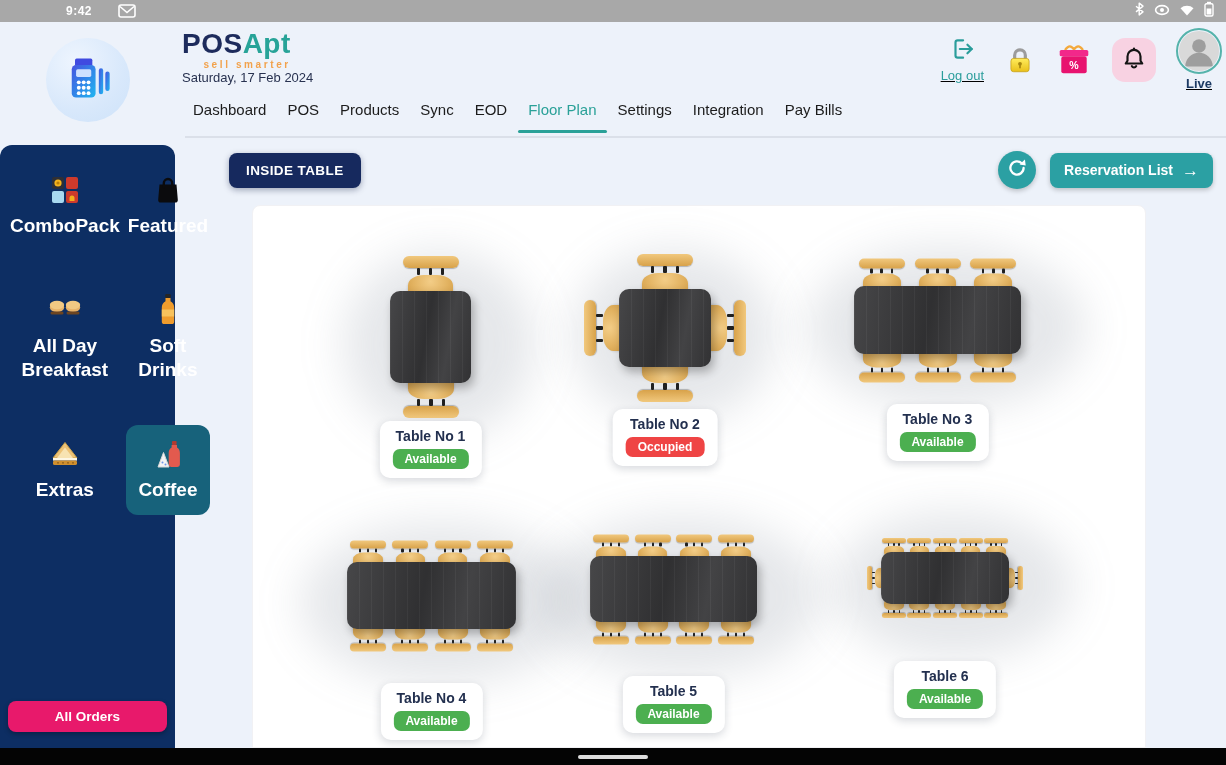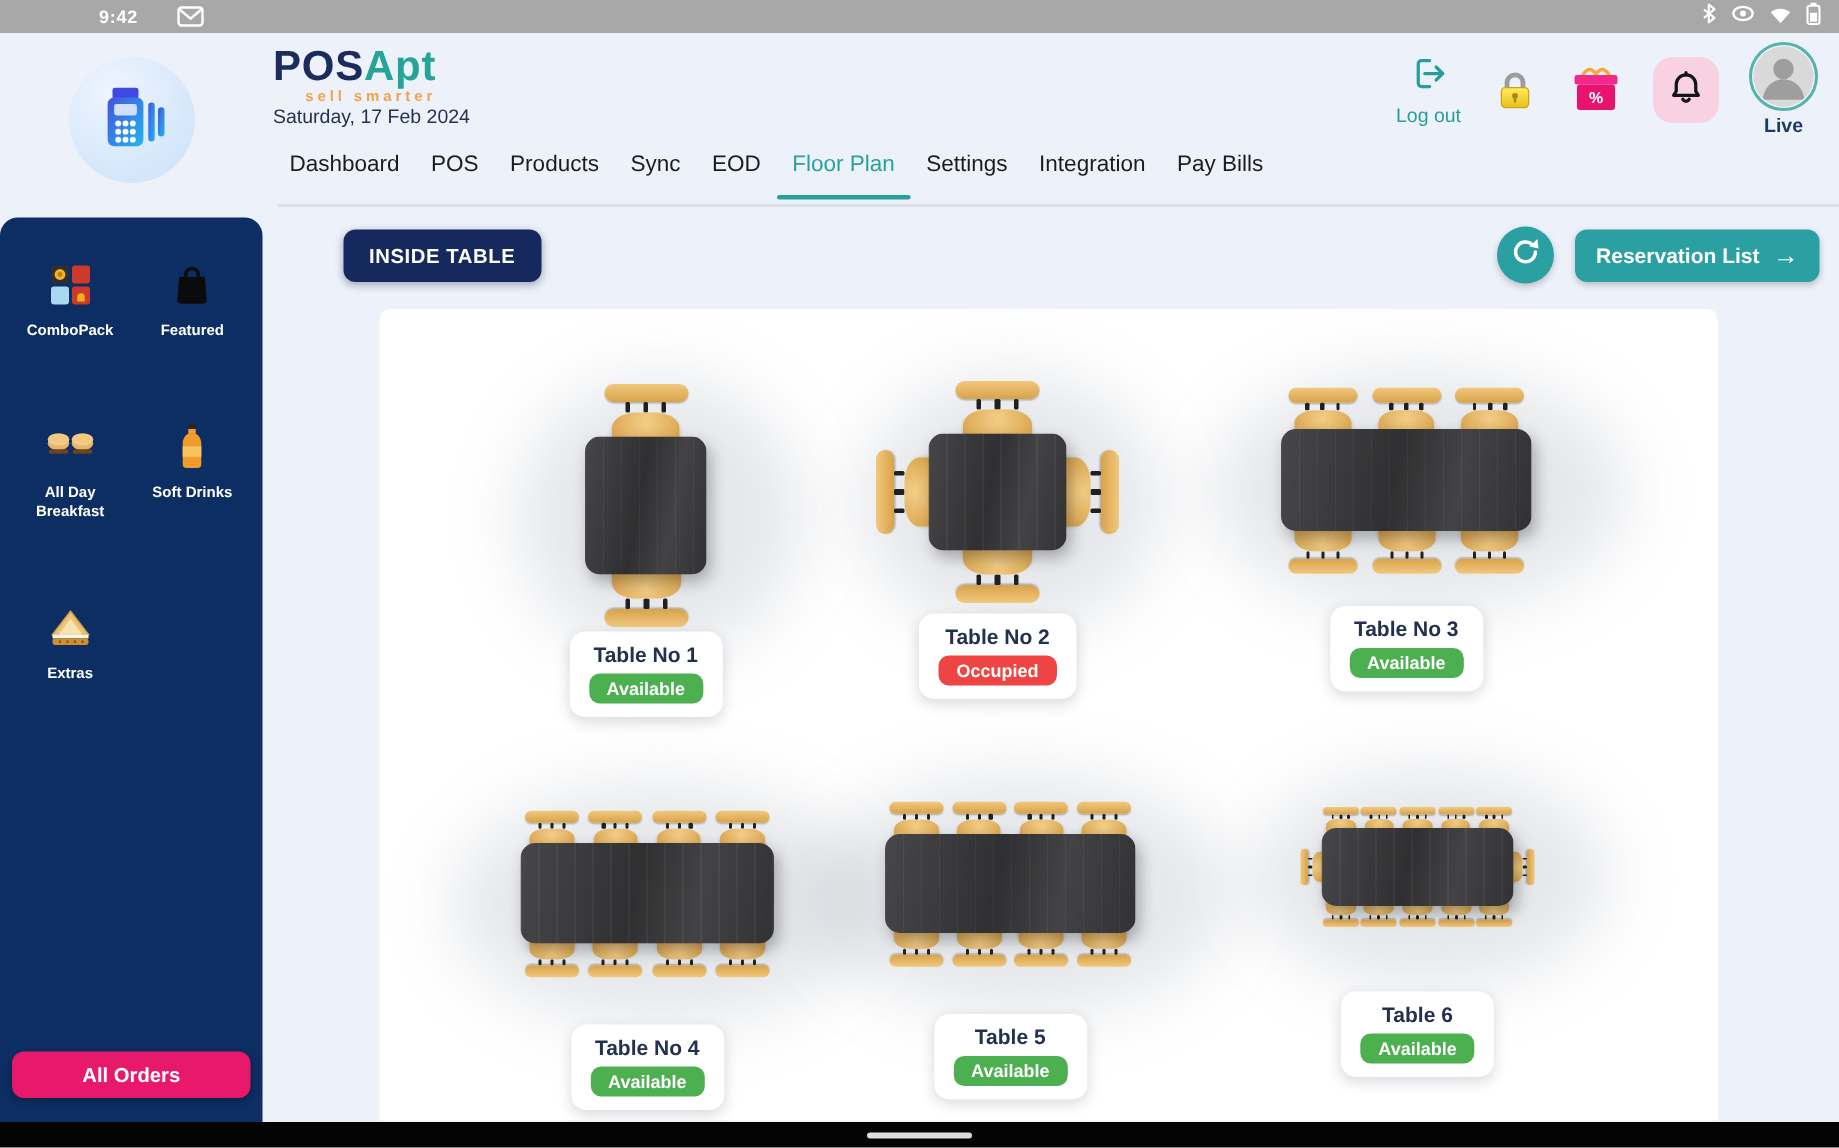--- a/index.html
+++ b/index.html
@@ -22,21 +22,21 @@
   .brand-line{font-size:28px;font-weight:bold;letter-spacing:.5px;}
   .brand-pos{color:#1d2b5c;}
   .brand-apt{color:#27a398;}
   .tagline{color:#f2a24c;font-size:10px;font-weight:bold;letter-spacing:2.6px;text-align:right;margin-top:2px;}
   .hdr-date{position:absolute;left:182px;top:70px;font-size:13px;color:#283250;font-weight:500;}
   .store-select{position:absolute;left:328px;top:30px;width:240px;height:38px;background:#fff;
                 border:1.6px solid #475063;border-radius:8px;display:flex;align-items:center;
                 padding:0 13px;cursor:pointer;}
   .store-value{font-size:14.5px;color:#1f1f1f;}
   .caret{margin-left:auto;color:#444;font-size:13px;}
-  .header-right{position:absolute;right:14px;top:28px;display:flex;align-items:flex-start;gap:20px;}
+  .header-right{position:absolute;right:4px;top:28px;display:flex;align-items:flex-start;gap:20px;text-decoration:underline;}
   .logout{display:flex;flex-direction:column;align-items:center;gap:2px;margin-top:8px;cursor:pointer;}
   .logout-label{font-size:13px;color:#2a9d9b;font-weight:500;}
   .ic-lock{margin-top:16px;cursor:pointer;display:flex;}
   .ic-gift{margin-top:14px;cursor:pointer;display:flex;}
   .bell-wrap{margin-top:10px;width:44px;height:44px;border-radius:13px;background:#f8d2e2;
              display:flex;align-items:center;justify-content:center;cursor:pointer;}
   .avatar-block{display:flex;flex-direction:column;align-items:center;gap:2px;cursor:pointer;}
   .avatar{width:46px;height:46px;border-radius:50%;border:2px solid #55b3ab;overflow:hidden;display:flex;}
   .live-label{font-size:13px;font-weight:bold;color:#1c3a63;}
 
@@ -49,21 +49,21 @@
   .tabline{position:absolute;left:185px;right:0;top:136px;height:2px;background:#dbe0e9;}
 
   
   .sidebar{position:absolute;left:0;top:145px;bottom:17px;width:175px;background:#0d2e63;
            border-radius:12px 12px 0 0;display:flex;flex-direction:column;padding:16px 8px 10px;}
   .cat-grid{display:grid;grid-template-columns:1fr 1fr;gap:30px 4px;}
   .cat{display:flex;flex-direction:column;align-items:center;justify-content:flex-start;gap:7px;
        padding:12px 2px;border-radius:12px;cursor:pointer;}
   .cat.active{background:#17627b;}
   .cat-icon{height:34px;display:flex;align-items:center;justify-content:center;}
-  .cat-label{color:#fff;font-size:10px;font-weight:bold;text-align:center;line-height:1.3;}
+  .cat-label{color:#fff;font-size:19px;font-weight:bold;text-align:center;line-height:1.3;}
   .all-orders{margin-top:auto;margin-bottom:6px;background:#e8196b;color:#fff;font-weight:bold;
               font-size:13.5px;text-align:center;padding:8px 0;border-radius:8px;cursor:pointer;
               box-shadow:0 2px 5px rgba(0,0,0,.3);}
 
   
   .main{position:absolute;left:175px;top:145px;right:0;bottom:17px;}
   .toolbar{position:absolute;left:10px;right:13px;top:6px;display:flex;align-items:center;padding-left:44px;}
   .btn-inside{background:#16295e;color:#fff;font-weight:bold;font-size:13.5px;letter-spacing:.4px;
               padding:10px 17px;border-radius:8px;box-shadow:0 2px 6px rgba(10,20,60,.35);cursor:pointer;}
   .toolbar-right{margin-left:auto;display:flex;align-items:center;gap:14px;}
@@ -300,20 +300,32 @@
               <rect x="3" y="19" width="24" height="2.6" fill="#fdf6e3"></rect>
               <rect x="3" y="21.6" width="24" height="4.4" rx="1.6" fill="#cf8f2e"></rect>
               <circle cx="8" cy="23.8" r="0.9" fill="#8a5a1c"></circle>
               <circle cx="13" cy="23.8" r="0.9" fill="#8a5a1c"></circle>
               <circle cx="18" cy="23.8" r="0.9" fill="#8a5a1c"></circle>
               <circle cx="23" cy="23.8" r="0.9" fill="#8a5a1c"></circle>
             </svg>
           </span>
           <span class="cat-label">Extras</span>
         </div>
+        <div class="cat active">
+          <span class="cat-icon">
+            <svg width="30" height="32" viewBox="0 0 30 32">
+              <rect x="19" y="3" width="4.6" height="4" rx="1" fill="#b23a31"></rect>
+              <path d="M18.6 7h5.4v2.6c2 1.2 2.9 3.2 2.9 5.5v11.4a2.4 2.4 0 0 1-2.4 2.4h-6.4a2.4 2.4 0 0 1-2.4-2.4V15.1c0-2.3.9-4.3 2.9-5.5z" fill="#e25a4e"></path>
+              <path d="M10.5 14.5 16 29H5z" fill="#f4f4f4" stroke="#d9d9d9"></path>
+              <circle cx="9.5" cy="24.5" r="1" fill="#6f98e8"></circle>
+              <circle cx="12.5" cy="26.5" r="1" fill="#6f98e8"></circle>
+            </svg>
+          </span>
+          <span class="cat-label">Coffee</span>
+        </div>
       </div>
     <div class="all-orders">All Orders</div>
   </aside>
 
   <main class="main">
     <div class="toolbar">
       <div class="btn-inside">INSIDE TABLE</div>
       <div class="toolbar-right">
         <div class="btn-refresh">
           <span>

